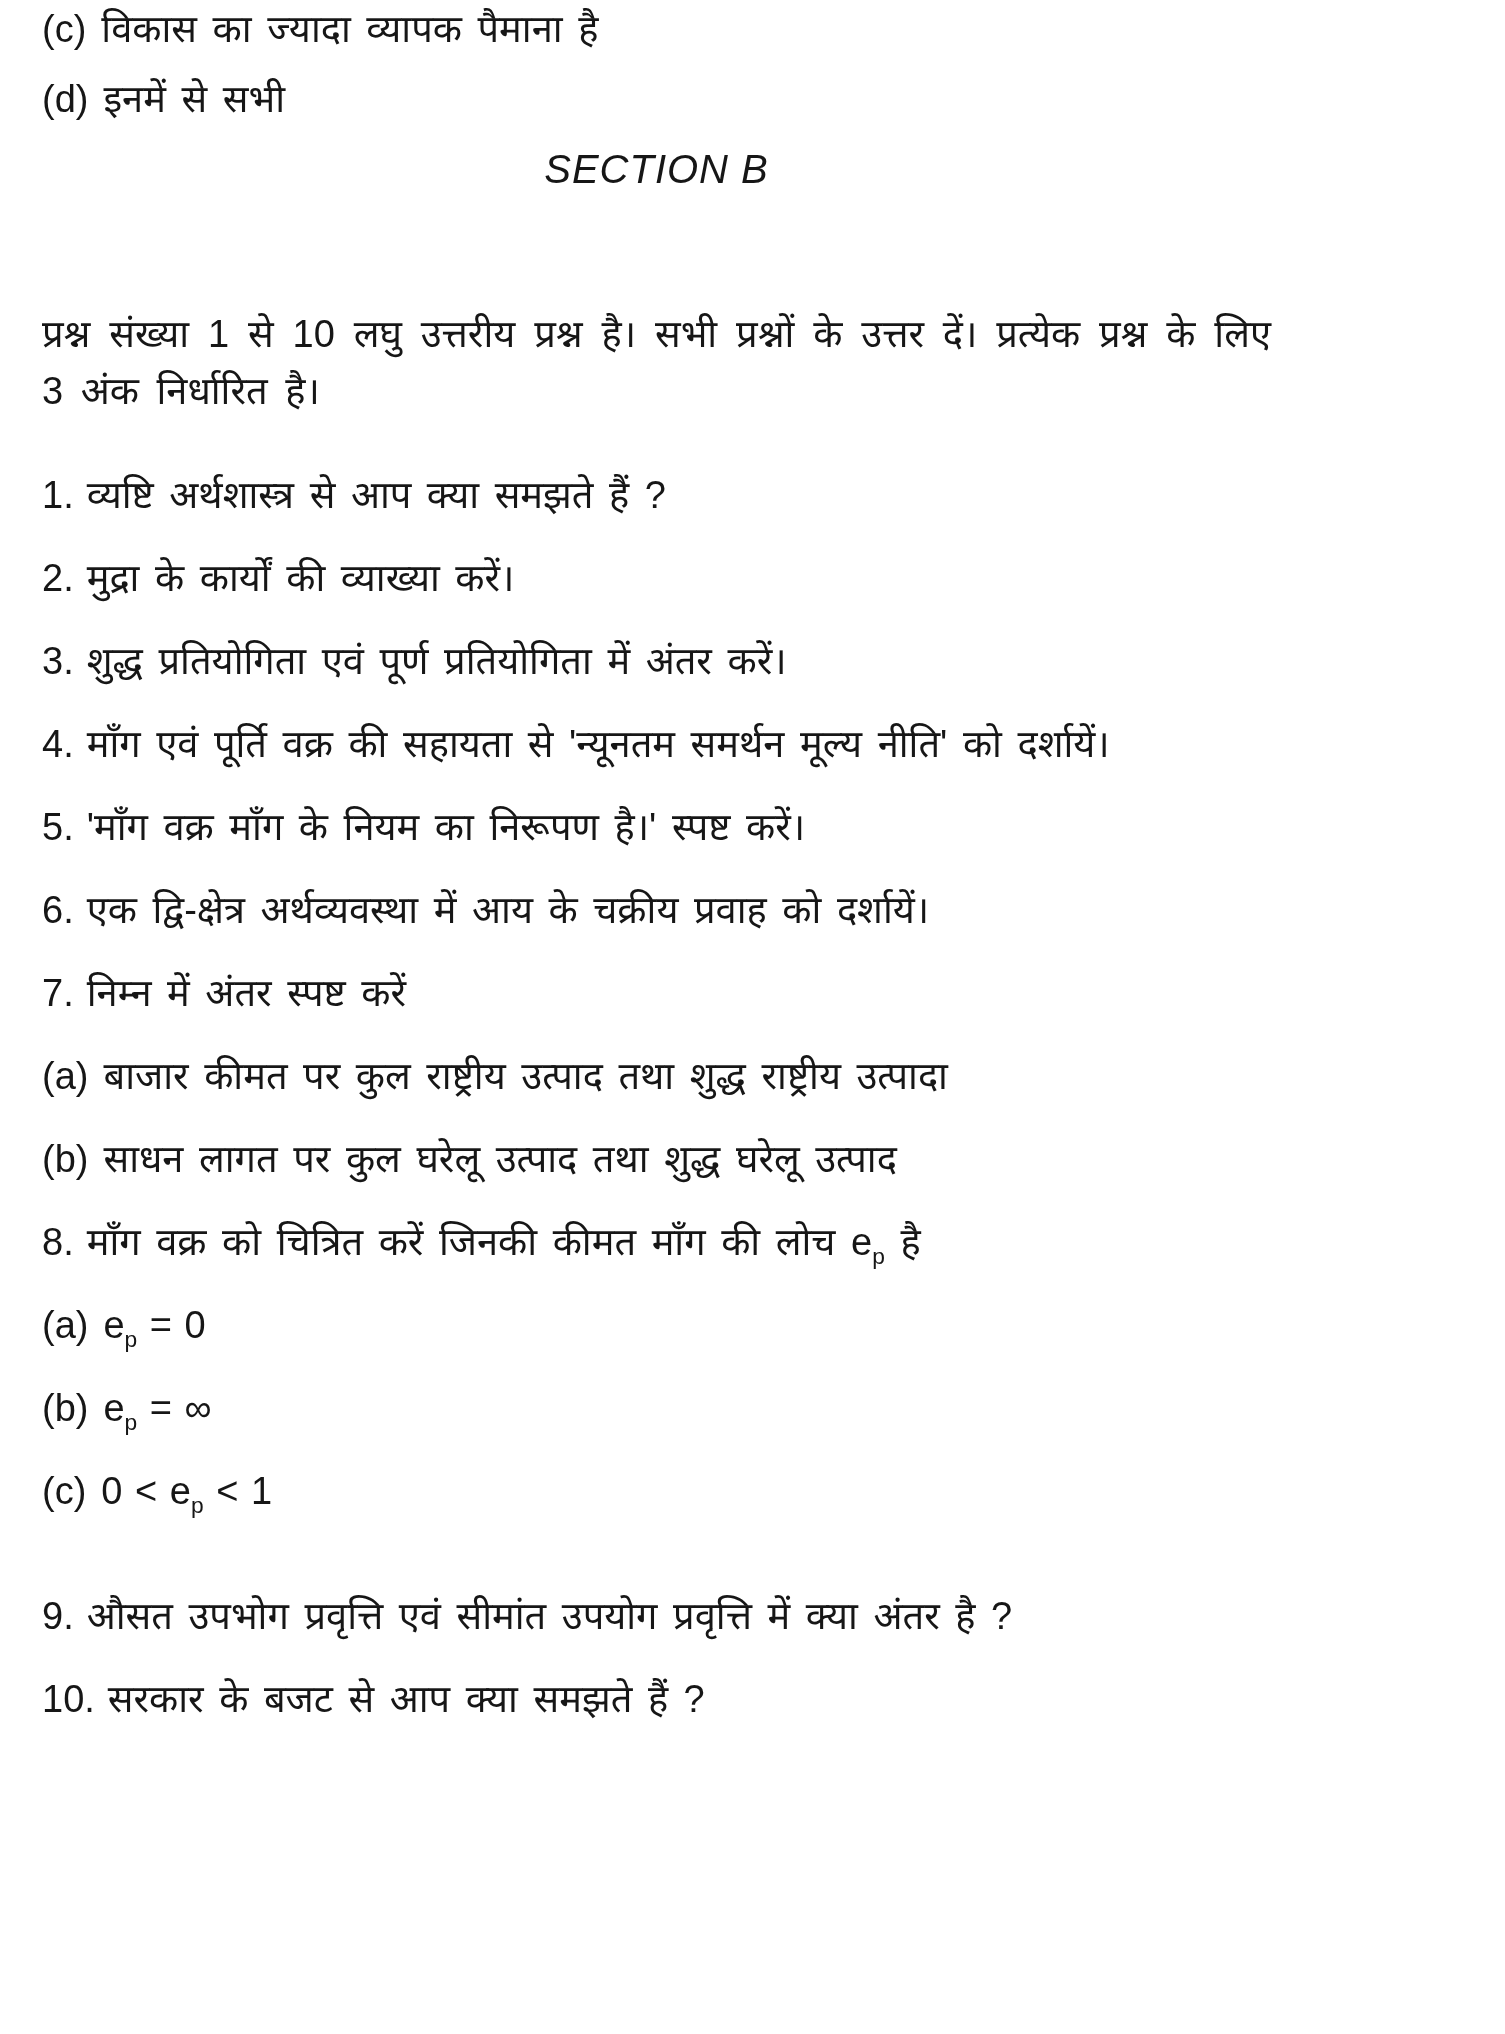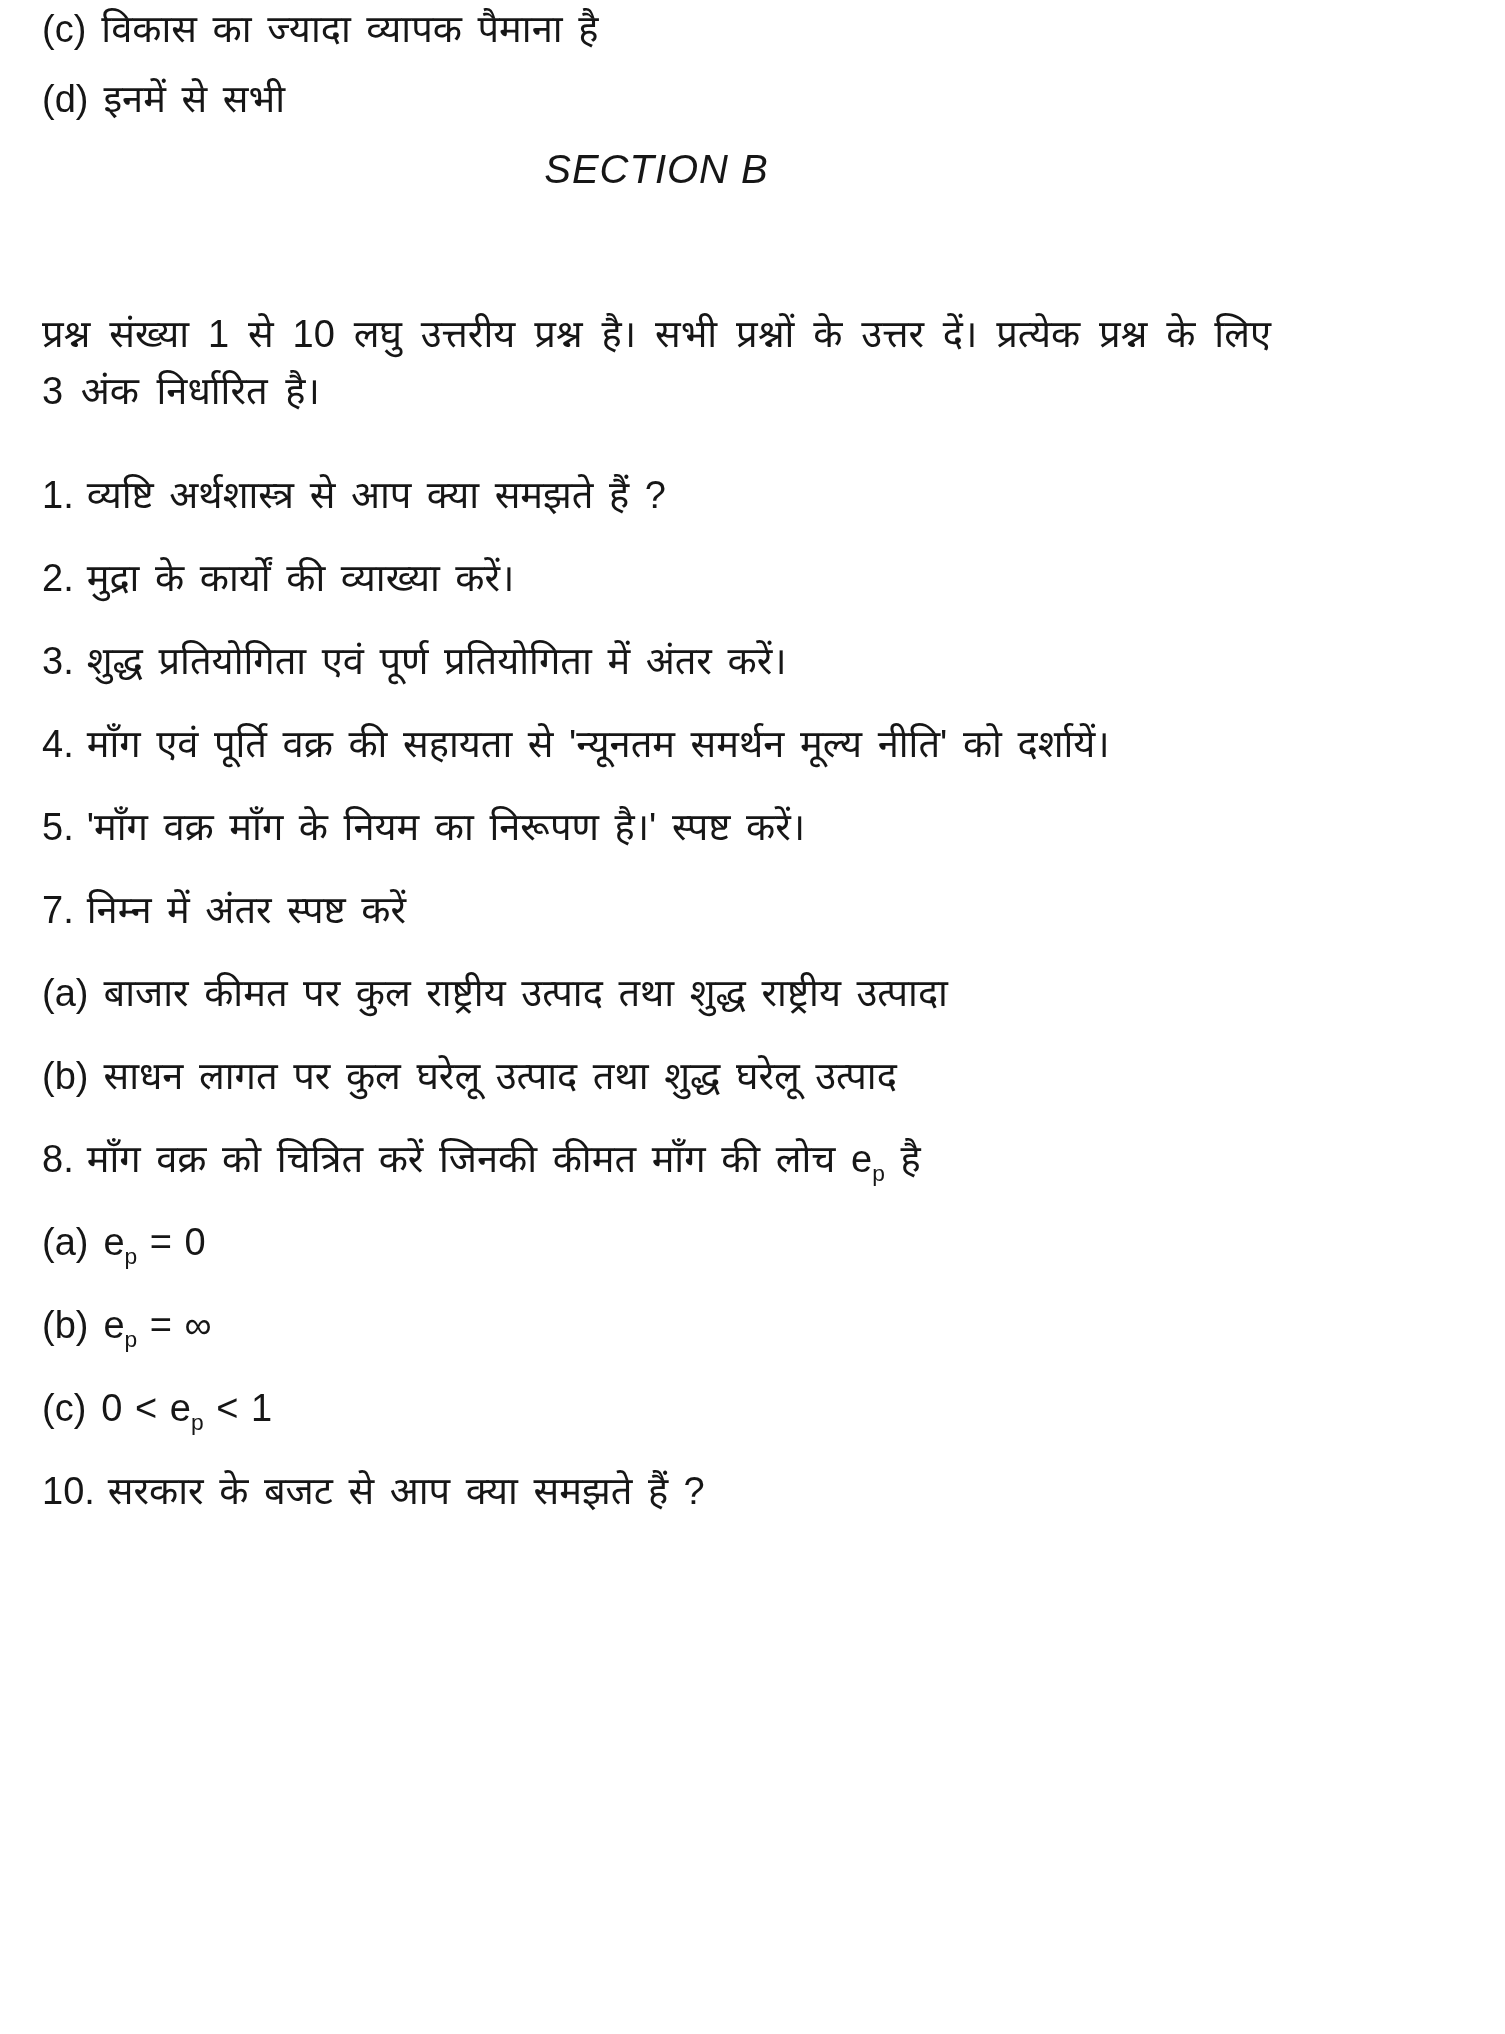--- a/index.html
+++ b/index.html
@@ -84,34 +84,36 @@
   <div class="line q-first"><span class="qnum">1.</span><span>व्यष्टि अर्थशास्त्र से आप क्या समझते हैं ?</span></div>
 
   <div class="line"><span class="qnum">2.</span><span>मुद्रा के कार्यों की व्याख्या करें।</span></div>
 
   <div class="line"><span class="qnum">3.</span><span>शुद्ध प्रतियोगिता एवं पूर्ण प्रतियोगिता में अंतर करें।</span></div>
 
   <div class="line"><span class="qnum">4.</span><span>माँग एवं पूर्ति वक्र की सहायता से 'न्यूनतम समर्थन मूल्य नीति' को दर्शायें।</span></div>
 
   <div class="line"><span class="qnum">5.</span><span>'माँग वक्र माँग के नियम का निरूपण है।' स्पष्ट करें।</span></div>
 
+  <div class="line"><span class="qnum">6.</span><span>एक द्वि-क्षेत्र अर्थव्यवस्था में आय के चक्रीय प्रवाह को दर्शायें।</span></div>
 
   <div class="line"><span class="qnum">7.</span><span>निम्न में अंतर स्पष्ट करें</span></div>
 
   <div class="line"><span class="label">(a)</span><span>बाजार कीमत पर कुल राष्ट्रीय उत्पाद तथा शुद्ध राष्ट्रीय उत्पादा</span></div>
 
   <div class="line"><span class="label">(b)</span><span>साधन लागत पर कुल घरेलू उत्पाद तथा शुद्ध घरेलू उत्पाद</span></div>
 
   <div class="line math-line"><span class="qnum">8.</span><span>माँग वक्र को चित्रित करें जिनकी कीमत माँग की लोच</span>
     <span class="math"><span>e</span><sub class="msub">p</sub></span>
     <span>है</span></div>
 
   <div class="line math-line"><span class="label">(a)</span><span class="mpre">e</span><sub class="msub">p</sub><span class="mpost"> = 0</span></div>
 
   <div class="line math-line"><span class="label">(b)</span><span class="mpre">e</span><sub class="msub">p</sub><span class="mpost"> = ∞</span></div>
 
   <div class="line math-line"><span class="label">(c)</span><span class="mpre">0 &lt; e</span><sub class="msub">p</sub><span class="mpost"> &lt; 1</span></div>
 
 
+  <div class="line gap-before"><span class="qnum">9.</span><span>औसत उपभोग प्रवृत्ति एवं सीमांत उपयोग प्रवृत्ति में क्या अंतर है ?</span></div>
 
   <div class="line"><span class="qnum">10.</span><span>सरकार के बजट से आप क्या समझते हैं ?</span></div>
 
 </div>
 
 </body></html>

